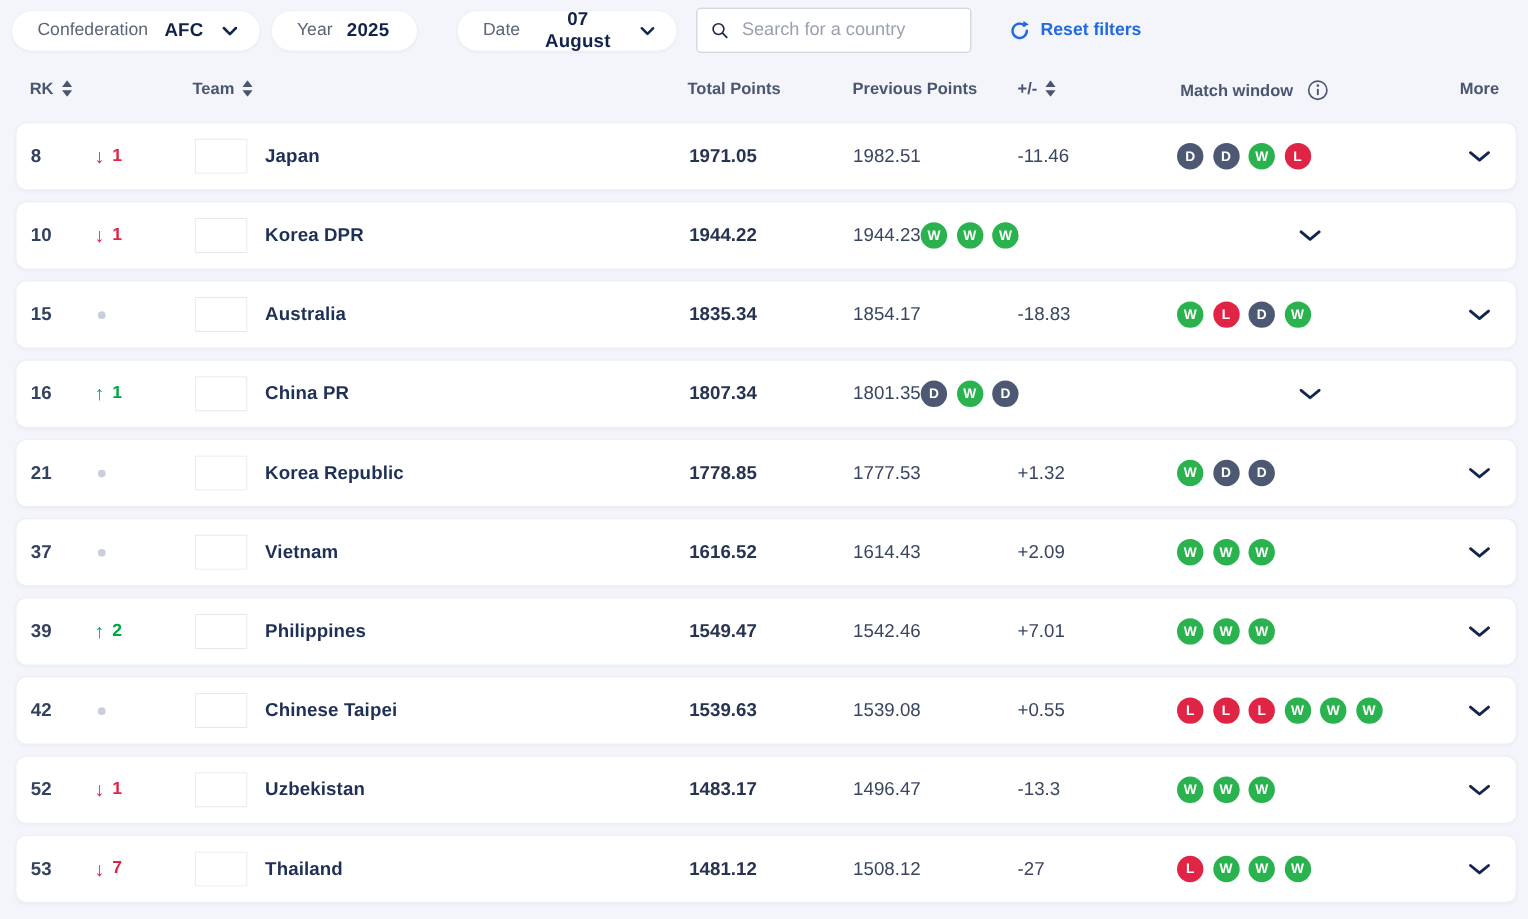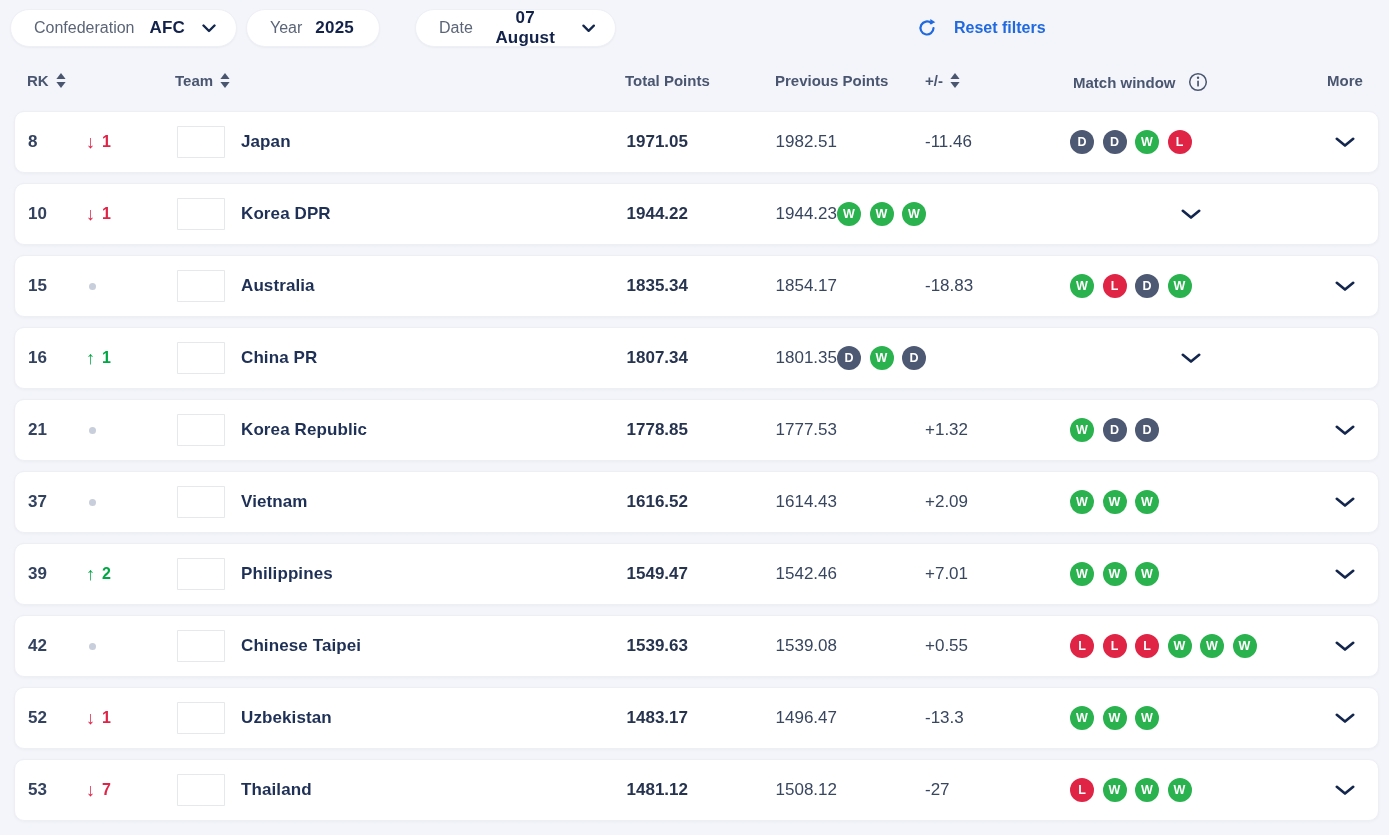--- a/index.html
+++ b/index.html
@@ -34,21 +34,21 @@
     background:#fff; border:1px solid #c7ccd6; border-radius:4px;
     display:flex; align-items:center; padding:0 12px; gap:11px;
   }
   .search-input {
     border:none; outline:none; width:100%; font-size:16.5px;
     font-family:inherit; color:#26334f; background:transparent;
   }
   .search-input::placeholder { color:#99a1ae; }
   .reset {
     position:absolute; top:17px; left:917px; height:22px;
-    display:flex; align-items:center; gap:17px;
+    display:flex; align-items:center; gap:9px;
     background:none; border:none; cursor:pointer; font-family:inherit;justify-content:center;
   }
   .reset span { font-size:16px; font-weight:700; color:#2069df; }
 
   
   .thead { position:absolute; top:72px; left:14px; width:1365px; height:26px; }
   .th {
     position:absolute; top:0; display:flex; align-items:center; gap:7px;
     font-size:15px; font-weight:700; color:#4a5670; white-space:nowrap;
   }
@@ -120,20 +120,27 @@
       </svg>
   </button>
   <button class="pill" id="pill-date">
     <span class="pill-label">Date</span>
     <span class="pill-value">07 August</span>
     <svg width="14" height="9" viewBox="0 0 14 9">
         <path d="M1.5 1.5 L7 7 L12.5 1.5" stroke="#13264d" stroke-width="2.4" fill="none" stroke-linecap="round" stroke-linejoin="round"></path>
       </svg>
   </button>
 
+  <div class="search">
+    <svg width="20" height="20" viewBox="0 0 20 20">
+      <circle cx="8.2" cy="8.2" r="5.6" stroke="#1b2a46" stroke-width="1.7" fill="none"></circle>
+      <line x1="12.5" y1="12.5" x2="16.8" y2="16.8" stroke="#1b2a46" stroke-width="1.9" stroke-linecap="round"></line>
+    </svg>
+    <input class="search-input" type="text" placeholder="Search for a country" style="">
+  </div>
 
   <button class="reset">
     <svg width="20" height="20" viewBox="0 0 20 20">
       <path d="M16.5 10 A6.5 6.5 0 1 1 14.4 5.2" stroke="#2069df" stroke-width="2.2" fill="none" stroke-linecap="round"></path>
       <polygon points="13.4,1.0 18.3,4.3 12.9,6.5" fill="#2069df"></polygon>
     </svg>
     <span>Reset filters</span>
   </button>
 </div>
 

